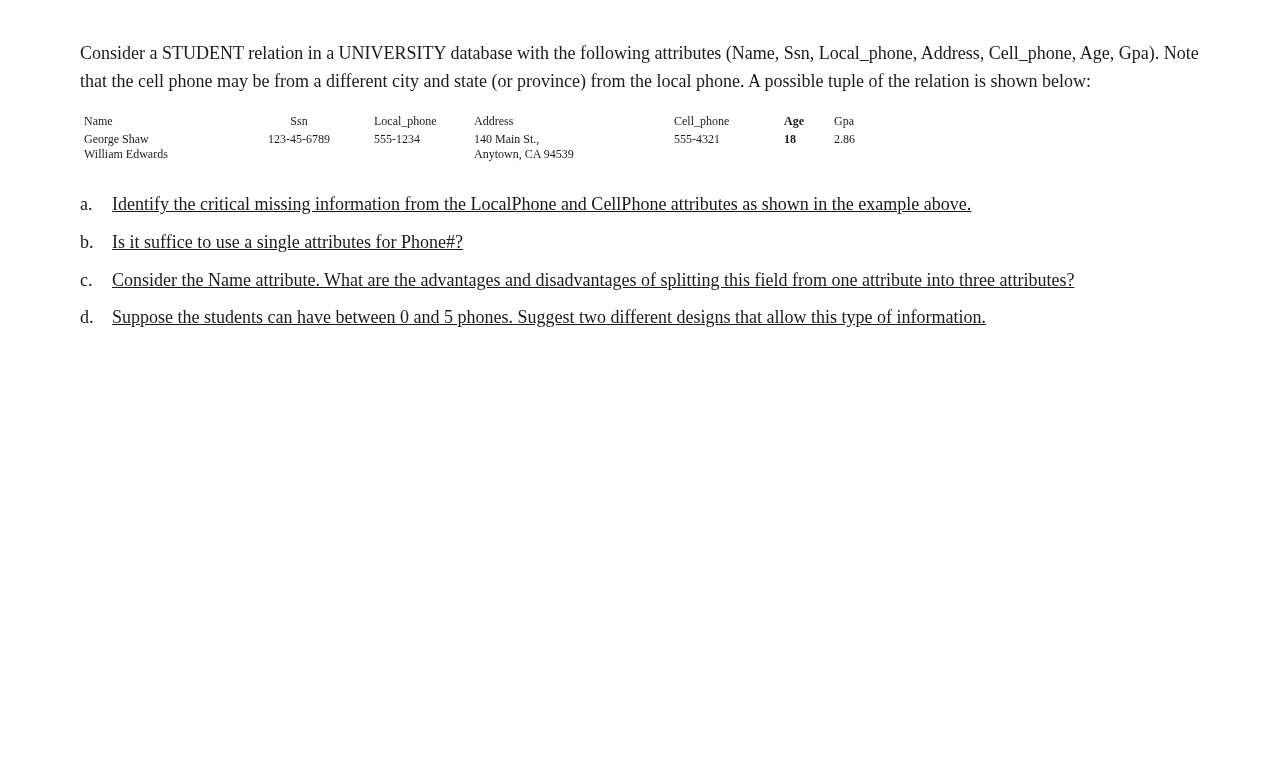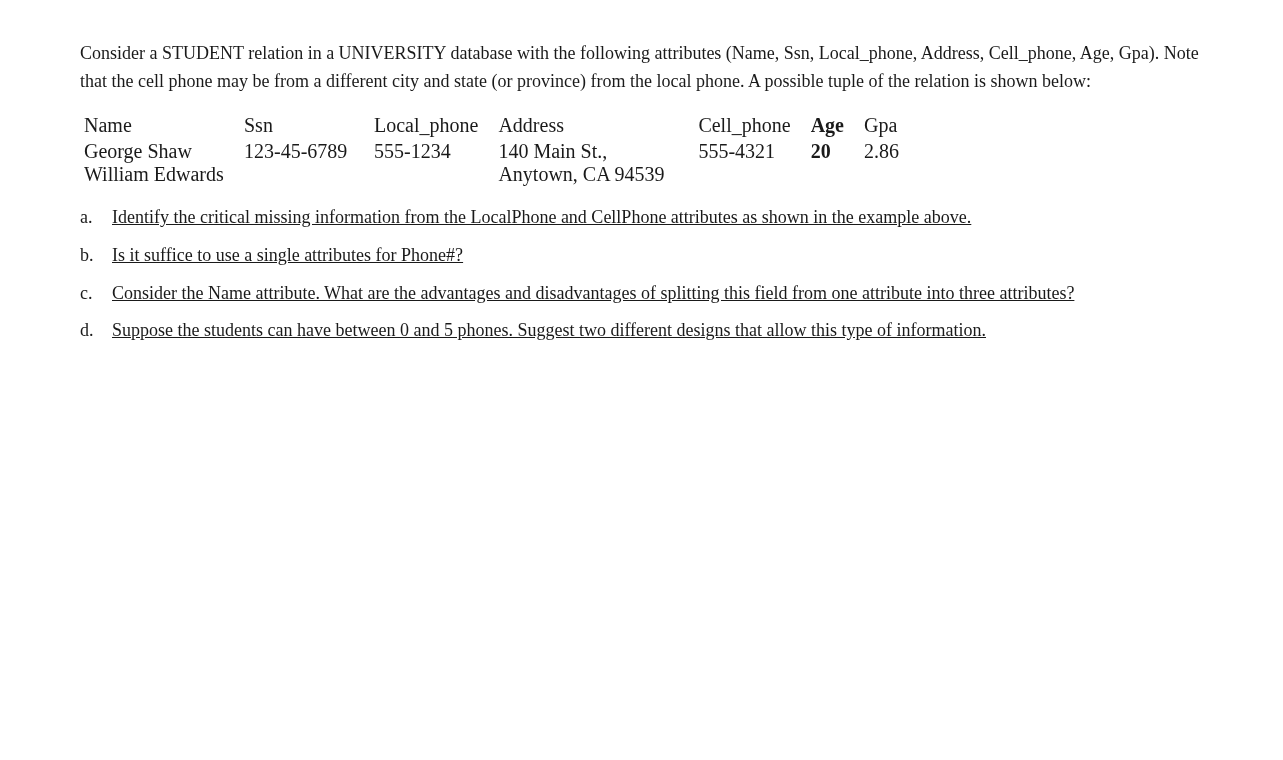--- a/index.html
+++ b/index.html
@@ -19,40 +19,40 @@
     }
 
     .intro-paragraph {
       margin-bottom: 16px;
       line-height: 1.55;
       text-indent: 0;
     }
 
     .data-table {
       border-collapse: collapse;
-      margin-bottom: 17px;
+      margin-bottom: 28px;
       margin-left: 4px;
-      font-size: 20px;
+      font-size: 12px;
     }
 
     .data-table th {
       font-weight: normal;
       text-align: left;
       padding: 2px 20px 2px 0;
       vertical-align: top;
     }
 
     .data-table td {
       text-align: left;
       padding: 1px 20px 1px 0;
       vertical-align: top;
     }
 
     .data-table .col-name { min-width: 160px; }
-    .data-table .col-ssn { min-width: 130px; }
+    .data-table .col-ssn { min-width: 130px; text-align: center; }
     .data-table .col-local { min-width: 100px; }
     .data-table .col-address { min-width: 200px; }
     .data-table .col-cell { min-width: 110px; }
     .data-table .col-age { min-width: 50px; font-weight: bold; }
     .data-table .col-gpa { min-width: 50px; }
 
     .questions-list {
       list-style: none;
       padding: 0;
     }
@@ -97,21 +97,21 @@
         <span>George Shaw</span><br>
         <span>William Edwards</span>
       </td>
       <td class="col-ssn">123-45-6789</td>
       <td class="col-local">555-1234</td>
       <td class="col-address">
         <span>140 Main St.,</span><br>
         <span>Anytown, CA 94539</span>
       </td>
       <td class="col-cell">555-4321</td>
-      <td class="col-age">20</td>
+      <td class="col-age">18</td>
       <td class="col-gpa">2.86</td>
     </tr>
   </tbody>
 </table>
 
 <ol class="questions-list">
 <li>
       <span class="question-label">a.</span>
       <span class="question-text">Identify the critical missing information from the LocalPhone and CellPhone attributes as shown in the example above.</span>
     </li>

